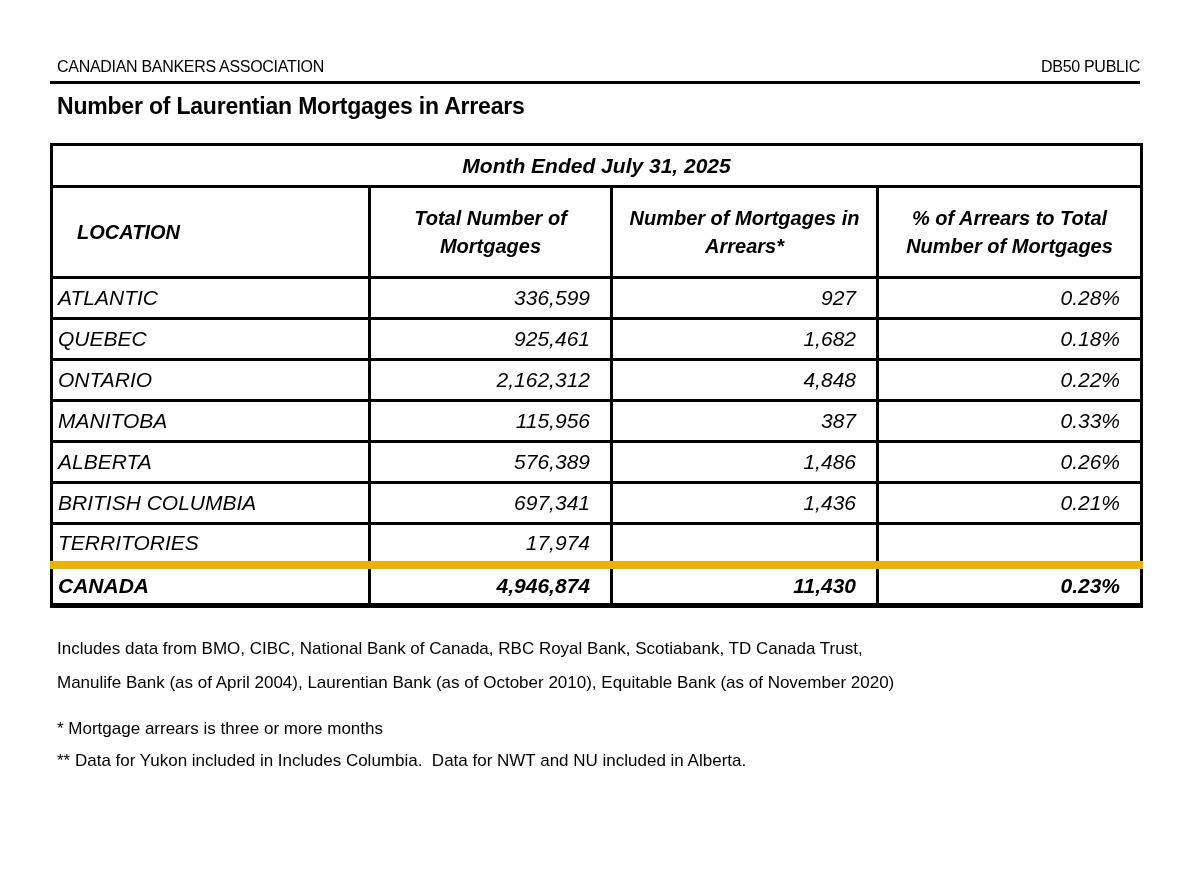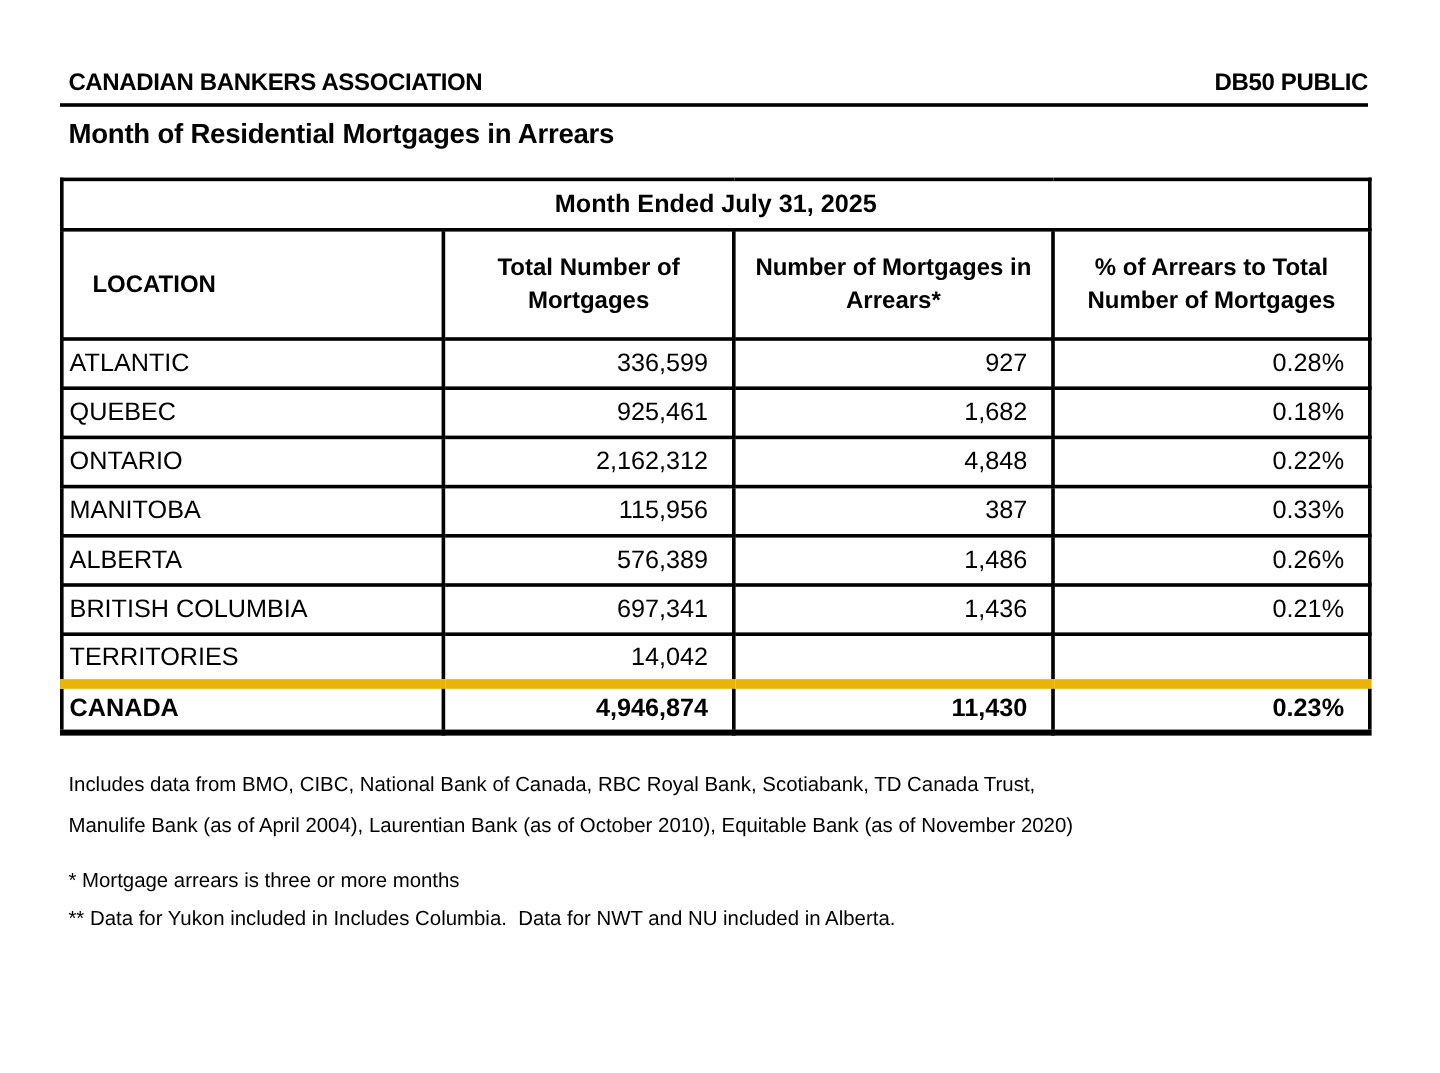--- a/index.html
+++ b/index.html
@@ -19,39 +19,40 @@
   
   .topbar {
     margin: 58px 60px 0 50px;
     border-bottom: 3px solid #000;
     padding: 0 0 5px 7px;
     display: flex;
     justify-content: space-between;
     align-items: flex-end;
   }
   .org-name, .doc-code {
-    font-size: 20px;
-    font-weight: bold;
+    font-size: 16px;
+    font-weight: normal;
     letter-spacing: -0.3px;
     white-space: nowrap;
   }
   .page-title {
     margin: 9px 0 0 57px;
     font-size: 23px;
     font-weight: bold;
     letter-spacing: -0.2px;
   }
   
   table.arrears {
     border-collapse: collapse;
     table-layout: fixed;
     margin: 23px 0 0 50px;
     width: 1090px;
     border: 3px solid #000;
     border-bottom: 5px solid #000;
+    font-style: italic;
   }
   table.arrears th, table.arrears td {
     border: 3px solid #000;
     overflow: hidden;
     font-size: 21px;
   }
   tr.month-row th {
     height: 37px;
     text-align: center;
     font-weight: bold;
@@ -101,21 +102,21 @@
 </head>
 <body>
 
 <div class="page">
 
   <div class="topbar">
     <span class="org-name">CANADIAN BANKERS ASSOCIATION</span>
     <span class="doc-code">DB50 PUBLIC</span>
   </div>
 
-  <h1 class="page-title">Month of Residential Mortgages in Arrears</h1>
+  <h1 class="page-title">Number of Laurentian Mortgages in Arrears</h1>
 
   <table class="arrears">
     <colgroup>
       <col style="width:318px">
       <col style="width:242px">
       <col style="width:266px">
       <col style="width:264px">
     </colgroup>
     <thead>
       <tr class="month-row">
@@ -169,21 +170,21 @@
         <td class="num">0.26%</td>
       </tr>
       <tr class="data-row">
         <td class="loc">BRITISH COLUMBIA</td>
         <td class="num">697,341</td>
         <td class="num">1,436</td>
         <td class="num">0.21%</td>
       </tr>
       <tr class="data-row">
         <td class="loc">TERRITORIES</td>
-        <td class="num">14,042</td>
+        <td class="num">17,974</td>
         <td class="num"></td>
         <td class="num"></td>
       </tr>
       <tr class="data-row total-row">
         <td class="loc">CANADA</td>
         <td class="num">4,946,874</td>
         <td class="num">11,430</td>
         <td class="num">0.23%</td>
       </tr>
     </tbody>

